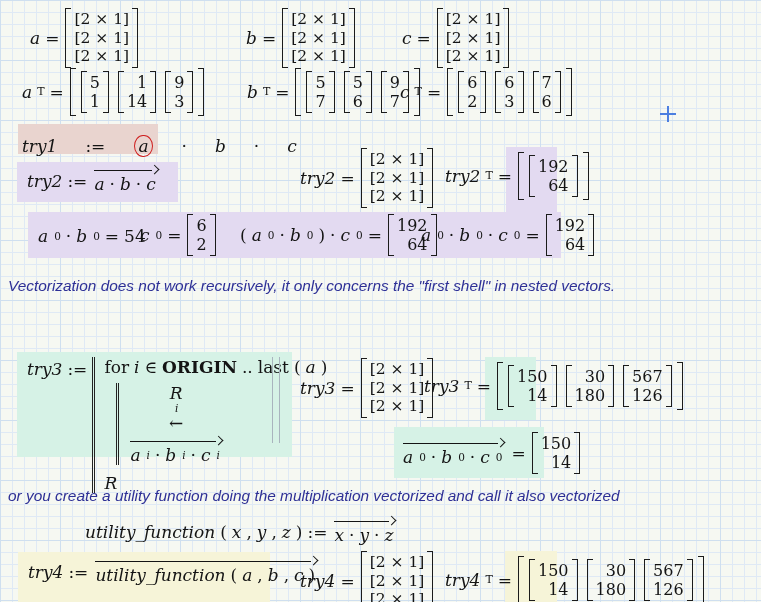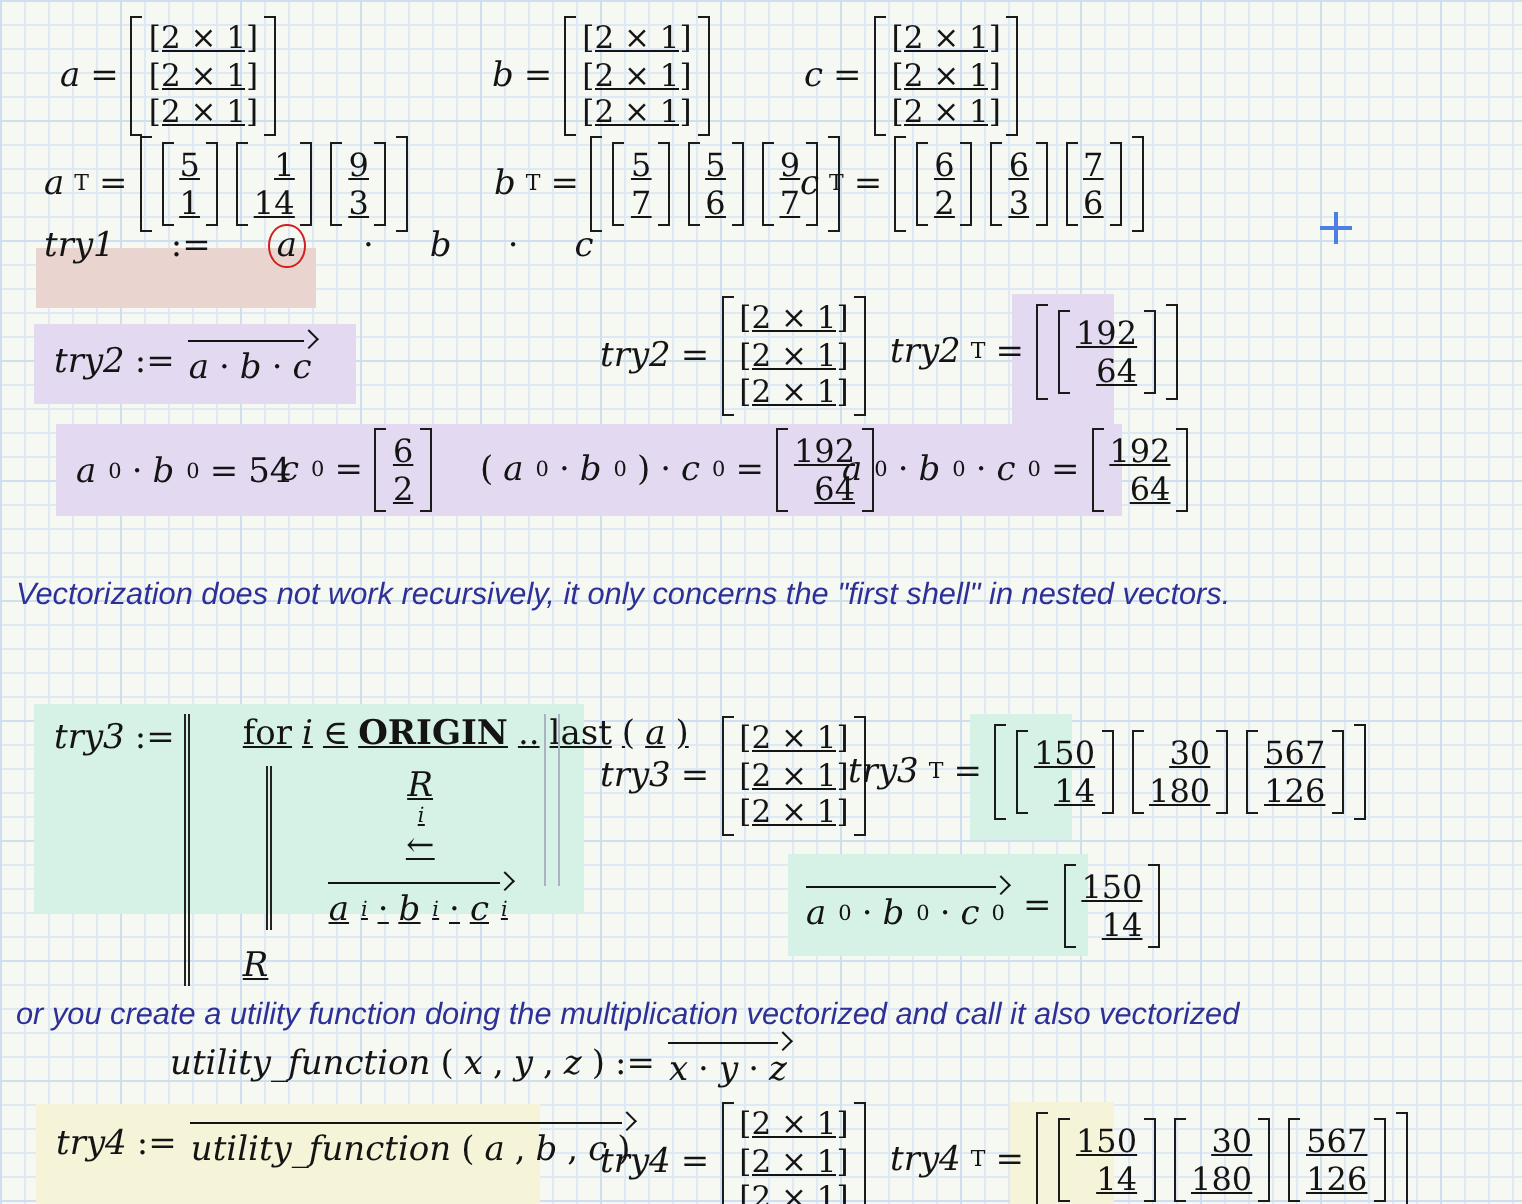--- a/index.html
+++ b/index.html
@@ -12,39 +12,39 @@
       linear-gradient(to right,#dfe9f5 1px,transparent 1px),
       linear-gradient(to bottom,#dfe9f5 1px,transparent 1px);
     background-size:60px 60px,60px 60px,12px 12px,12px 12px;
     font-family:"DejaVu Serif",serif;color:#141414;
   }
   .hl{position:absolute;z-index:1;}
   .math{position:absolute;z-index:2;display:flex;align-items:center;gap:5px;
         font-size:17px;white-space:nowrap;}
   .v{font-style:italic;}
   .mx{display:inline-flex;flex-direction:column;justify-content:center;
-      position:relative;padding:2px 8px;margin:0 1px;text-decoration:underline;}
+      position:relative;padding:2px 8px;margin:0 1px;}
   .mx::before,.mx::after{content:"";position:absolute;top:0;bottom:0;width:5px;
       border:1.5px solid #1b1b1b;}
   .mx::before{left:0;border-right:0;}
   .mx::after{right:0;border-left:0;}
   .cell{font-size:16px;line-height:1.2;text-align:right;padding:0 1px;}
   .dims .cell{text-align:center;font-size:15.5px;}
   .mrow{display:inline-flex;align-items:center;gap:7px;padding:1px 2px;}
   .vec{position:relative;padding:7px 4px 0 2px;display:inline-flex;align-items:center;gap:5px;}
   .vec::before{content:"";position:absolute;top:3px;left:2px;right:8px;border-top:1.5px solid #141414;}
   .vec::after{content:"";position:absolute;top:3px;right:2px;width:6px;height:6px;
       border-right:1.5px solid #141414;border-bottom:1.5px solid #141414;
       transform:translateY(-56%) rotate(-45deg);}
   sub.ix{font-size:10.5px;vertical-align:-6px;line-height:0;margin-left:1px;font-style:normal;}
   sub.ix.v{font-style:italic;}
   sup.tp{font-size:11px;vertical-align:8px;line-height:0;font-style:normal;}
   .note{position:absolute;z-index:2;font-family:"Liberation Sans",sans-serif;
-        font-style:italic;font-size:15.4px;line-height:20px;color:#2e3096;white-space:nowrap;margin-top:12px;}
-  .pblk{border-left:3px double #222;padding-left:26px;display:flex;flex-direction:column;align-items:flex-start;text-decoration:underline;}
+        font-style:italic;font-size:15.4px;line-height:20px;color:#2e3096;white-space:nowrap;}
+  .pblk{border-left:3px double #222;padding-left:9px;display:flex;flex-direction:column;align-items:flex-start;}
   .pline{display:flex;align-items:center;gap:5px;}
   .ring{border:1.8px solid #cf1f1f;border-radius:9px/11px;padding:0 3px;margin:0 1px;}
   .sel{position:absolute;z-index:2;width:6px;border-left:1px solid #a9b4be;border-right:1px solid #a9b4be;}
   .xh{position:absolute;z-index:2;}
   .xh div{position:absolute;background:#4d7fe0;}
 </style>
 </head>
 <body>
 
 <div id="ws">
@@ -144,21 +144,21 @@
             <span class="cell">3</span>
           </span>
           <span class="mx">
             <span class="cell">7</span>
             <span class="cell">6</span>
           </span>
         </span>
       </span>
   </div>
 
-  <div class="math" style="left:22px;top:112px;gap:28px;">
+  <div class="math" style="left:22px;top:135px;gap:28px;">
     <span class="v">try1</span>
     <span>:=</span>
     <span class="ring v">a</span>
     <span>·</span>
     <span class="v">b</span>
     <span>·</span>
     <span class="v">c</span>
   </div>
 
   <div class="math" style="left:27px;top:167px;">

